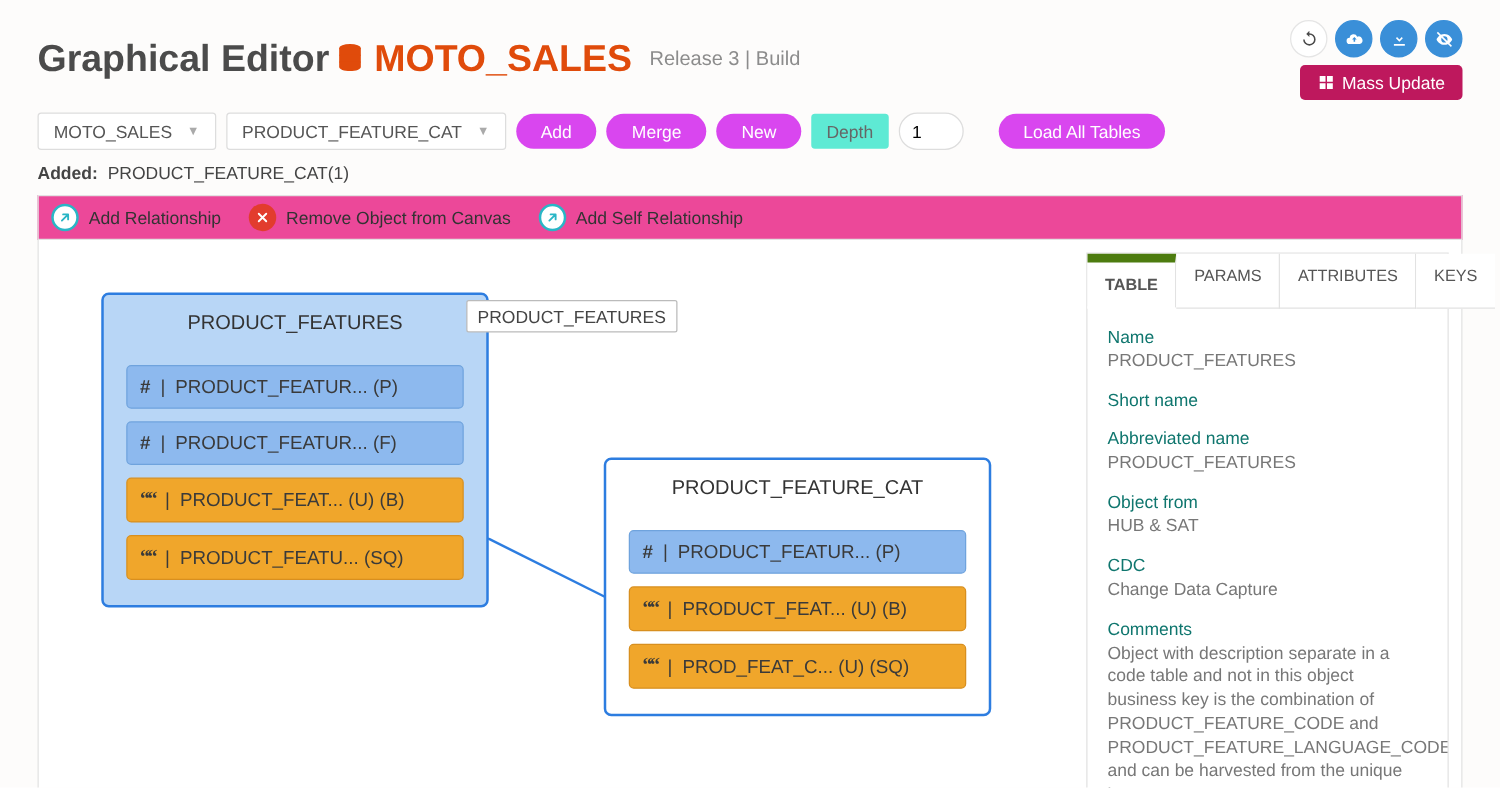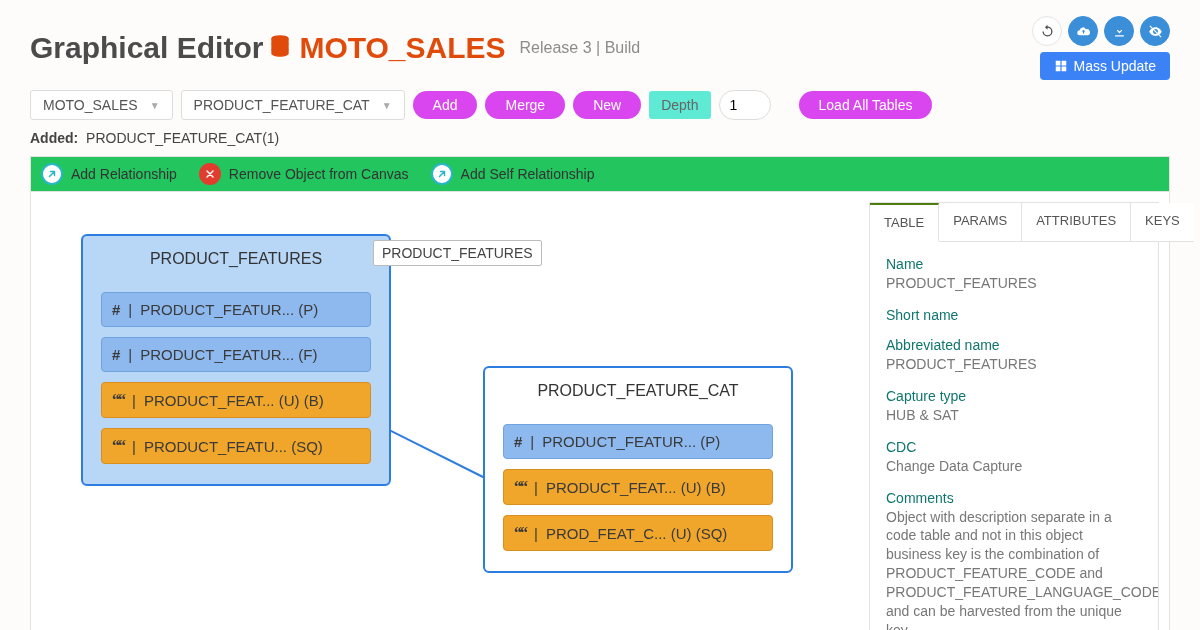--- a/index.html
+++ b/index.html
@@ -21,21 +21,21 @@
   .header-right { margin-left:auto; display:flex; flex-direction:column; align-items:flex-end; gap:6px;}
   .circ-row { display:flex; gap:6px; }
   .circ-btn {
     width:30px; height:30px; border-radius:15px; background:#fff;
     display:flex; align-items:center; justify-content:center;
     border:1px solid #e5e5e5; cursor:pointer;
   }
   .circ-btn.blue { background:#3a8fd8; border-color:#3a8fd8; }
   .circ-btn svg { width:15px; height:15px; }
   .mass-btn {
-    background:#3b82f6; color:#fff; border:none; border-radius:4px;
+    background:#be185d; color:#fff; border:none; border-radius:4px;
     padding:6px 14px; font-size:14px; cursor:pointer; display:flex; align-items:center; gap:6px;
   }
   .mass-btn svg { width:14px; height:14px; }
 
   
   .ctrl-row { display:flex; align-items:center; gap:8px; padding:10px 30px 6px 30px;}
   .sel {
     background:#fff; border:1px solid #ddd; border-radius:3px;
     padding:6px 12px; font-size:14px; color:#555; display:flex; align-items:center; gap:12px; cursor:pointer;
   }
@@ -49,21 +49,21 @@
     width:52px; padding:6px 10px; border:1px solid #ddd; border-radius:16px; font-size:14px; text-align:left;
   }
 
   
   .added-row { padding:4px 30px 10px 30px; font-size:14px;}
   .added-lbl { font-weight:700; color:#444;}
   .added-val { color:#444; margin-left:4px;}
 
   
   .rel-bar {
-    margin:0 30px; border:1px solid #e2e2e2; background:#22c55e;
+    margin:0 30px; border:1px solid #e2e2e2; background:#ec4899;
     display:flex; align-items:center; gap:22px; padding:6px 10px; font-size:14px;
   }
   .rel-item { display:flex; align-items:center; gap:8px; cursor:pointer;}
   .ico-circ {
     width:22px; height:22px; border-radius:11px; display:flex; align-items:center; justify-content:center;
   }
   .ico-circ.teal { background:#fff; border:2px solid #29b6c6; }
   .ico-circ.teal svg { width:12px; height:12px; }
   .ico-circ.red { background:#e23c2e; }
   .ico-circ.red svg { width:12px; height:12px; }
@@ -103,21 +103,21 @@
   
   .panel {
     width:290px; background:#fff; border:1px solid #e2e2e2; margin:10px 10px 0 0;
     display:flex; flex-direction:column; font-size:14px;
   }
   .tabs { display:flex; }
   .tab {
     padding:10px 14px; font-size:13px; color:#555; cursor:pointer; border-bottom:1px solid #e2e2e2;
     border-right:1px solid #e2e2e2; background:#fff;
   }
-  .tab.active { font-weight:400; border-bottom:2px solid #fff; border-top:2px solid #4d7c0f;}
+  .tab.active { font-weight:700; border-bottom:2px solid #fff; border-top:7px solid #4d7c0f;}
   .tab:last-child{ border-right:none; flex:1;}
   .panel-body { padding:14px 16px 0 16px; overflow:hidden;}
   .field { margin-bottom:14px;}
   .field-lbl { font-weight:400; color:#0f766e; font-size:14px;}
   .field-val { color:#777; font-size:14px; margin-top:2px; line-height:1.35;}
 </style>
 </head>
 <body>
 
 <div class="header">
@@ -283,21 +283,21 @@
           <div class="field-val">PRODUCT_FEATURES</div>
         </div>
       <div class="field">
           <div class="field-lbl">Short name</div>
         </div>
       <div class="field">
           <div class="field-lbl">Abbreviated name</div>
           <div class="field-val">PRODUCT_FEATURES</div>
         </div>
       <div class="field">
-          <div class="field-lbl">Capture type</div>
+          <div class="field-lbl">Object from</div>
           <div class="field-val">HUB &amp; SAT</div>
         </div>
       <div class="field">
           <div class="field-lbl">CDC</div>
           <div class="field-val">Change Data Capture</div>
         </div>
       <div class="field">
           <div class="field-lbl">Comments</div>
           <div class="field-val">Object with description separate in a code table and not in this object business key is the combination of PRODUCT_FEATURE_CODE and PRODUCT_FEATURE_LANGUAGE_CODE and can be harvested from the unique key</div>
         </div>

